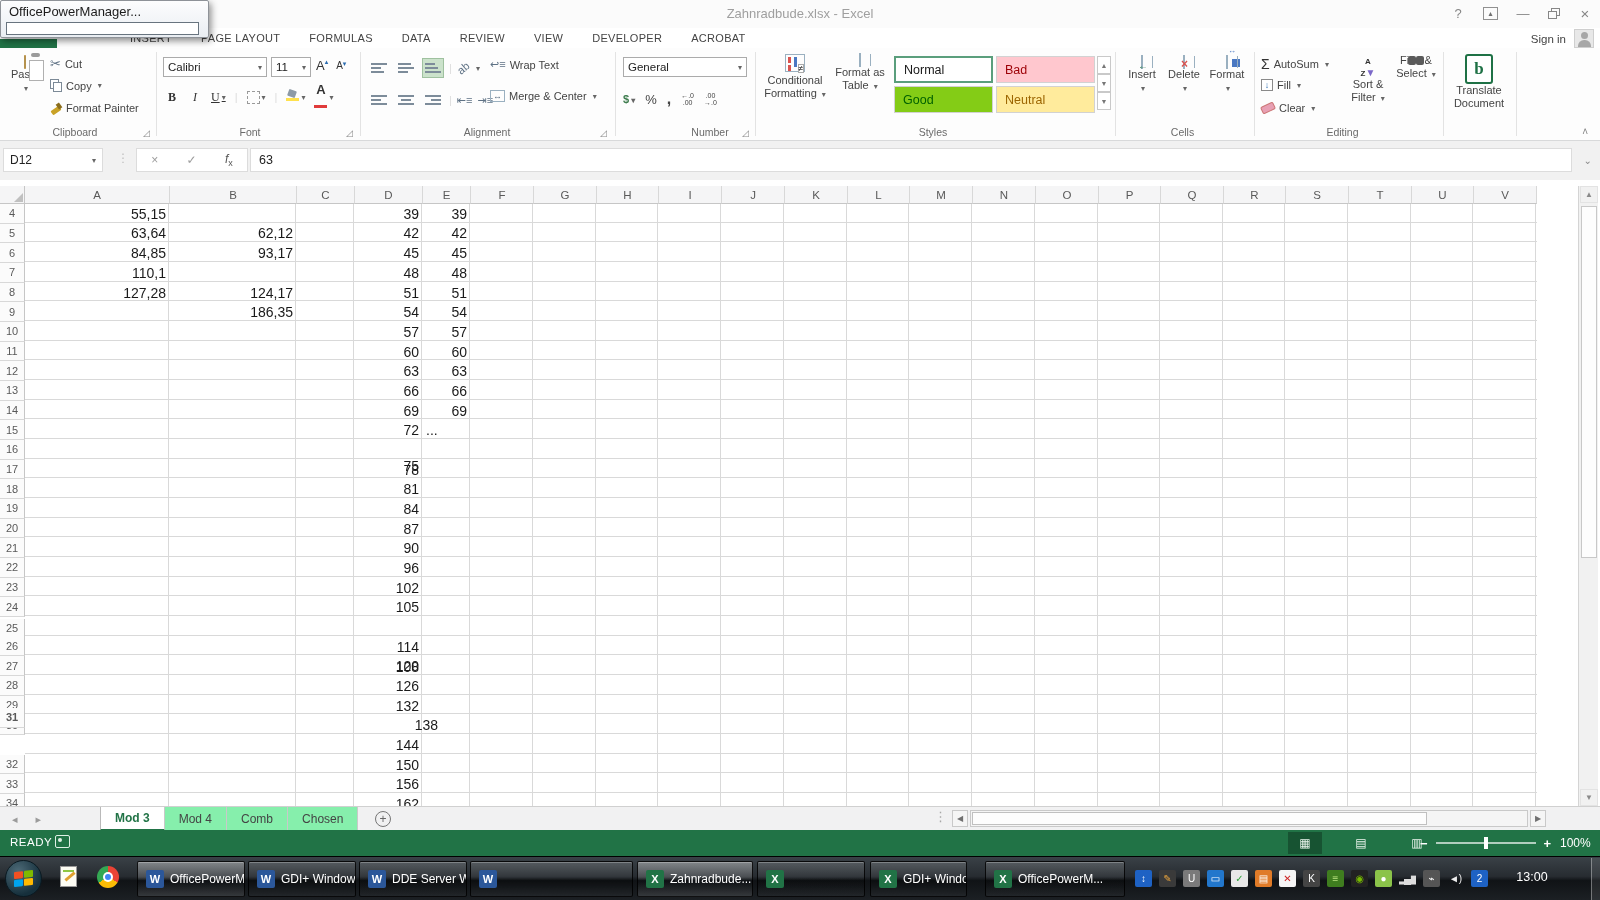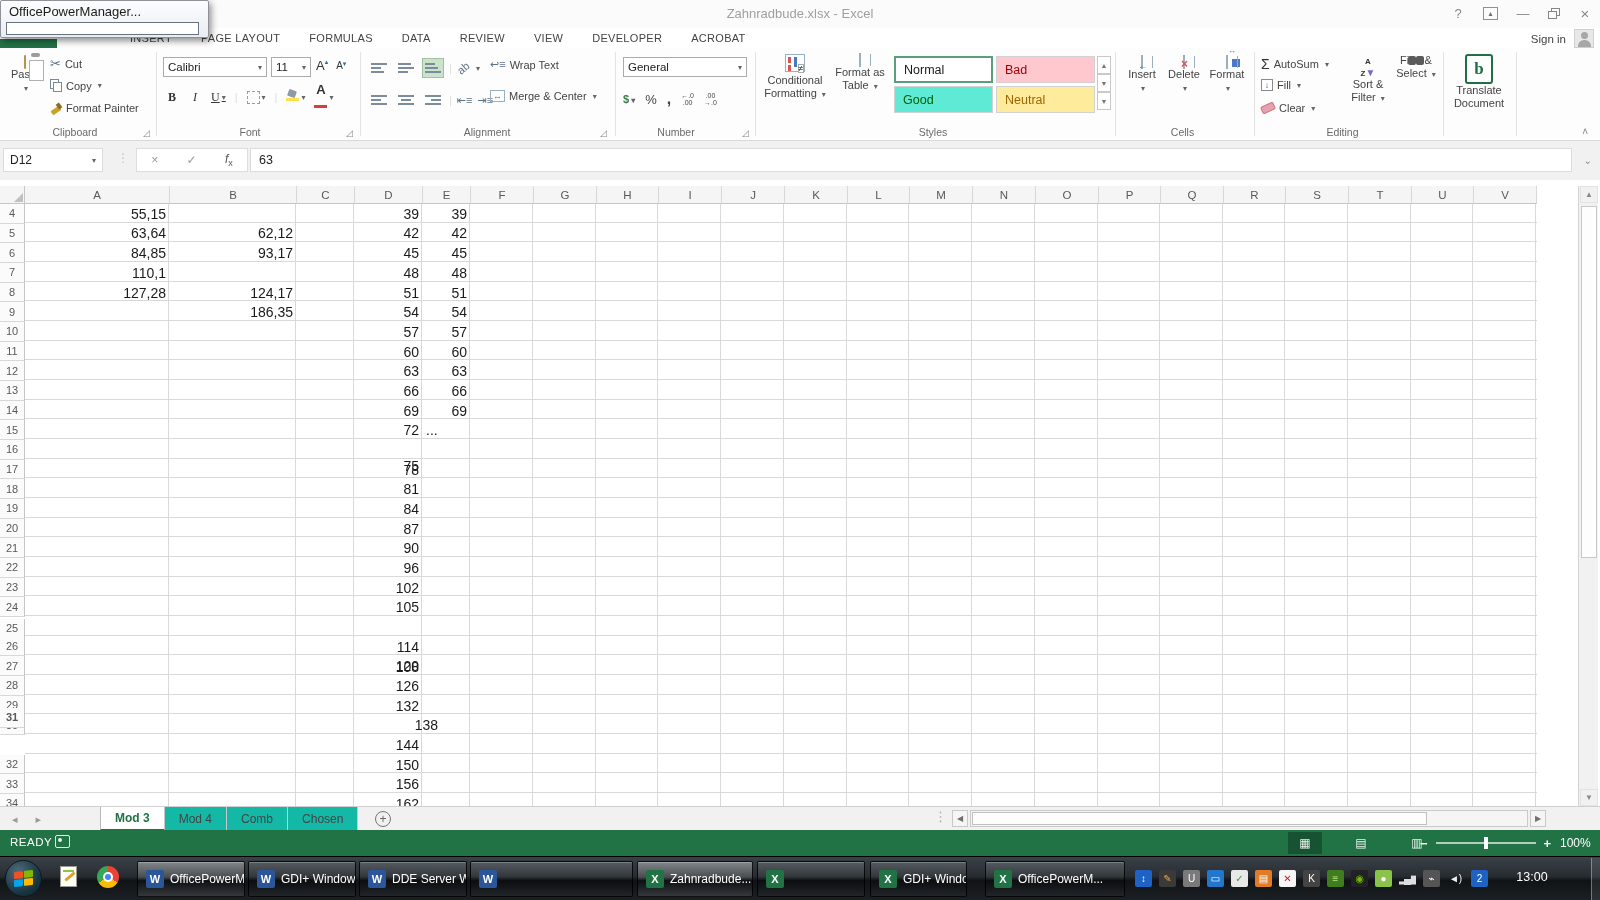--- a/index.html
+++ b/index.html
@@ -126,21 +126,21 @@
 
   
   #vscroll { position:absolute; left:1578px; top:0; width:20px; height:620px; background:#f1f1f1; border-left:1px solid #d4d4d4; }
   .sbtn { position:absolute; left:1px; width:18px; height:17px; background:#f1f1f1; color:#8a8a8a; font-size:8px; display:flex; align-items:center; justify-content:center; border:1px solid #e3e3e3; }
   #vthumb { position:absolute; left:2px; top:20px; width:16px; height:352px; background:#fdfdfd; border:1px solid #c8c8c8; }
 
   
   #sheetbar { position:absolute; left:0; top:806px; width:1600px; height:24px; background:#f1f1f2; border-top:1px solid #d0d0d0; font-size:12px; }
   #tabnav { position:absolute; left:12px; top:0; height:24px; display:flex; gap:18px; align-items:center; color:#9b9b9b; font-size:11px; }
   #sheettabs { position:absolute; left:100px; top:0; height:24px; display:flex; align-items:stretch; }
-  .sheettab { padding:0 14px; display:flex; align-items:center; color:#444; border-right:1px solid #c9c9c9; background:#14b8a6; white-space:nowrap; }
+  .sheettab { padding:0 14px; display:flex; align-items:center; color:#444; border-right:1px solid #c9c9c9; background:#86efac; white-space:nowrap; }
   .sheettab.active { background:#fff; color:#217346; font-weight:bold; border-left:1px solid #b9b9b9; border-bottom:2px solid #217346; }
   #addsheet { position:absolute; left:375px; top:4px; width:16px; height:16px; border:1px solid #767676; border-radius:50%; color:#666; font-size:12px; line-height:14px; text-align:center; }
   #splitter { position:absolute; left:934px; top:2px; color:#a8a8a8; font-size:13px; }
   #hscroll { position:absolute; left:952px; top:3px; width:595px; height:18px; }
   #hscroll .harrow { position:absolute; top:0; width:16px; height:17px; background:#f5f5f5; border:1px solid #c9c9c9; color:#707070; font-size:8px; display:flex; align-items:center; justify-content:center; }
   #htrack { position:absolute; left:18px; top:0; width:558px; height:17px; background:#f5f5f5; border:1px solid #c9c9c9; }
   #hthumb { position:absolute; left:1px; top:1px; width:455px; height:13px; background:#fdfdfd; border:1px solid #c0c0c0; }
 
   
   #statusbar { position:absolute; left:0; top:830px; width:1600px; height:26px; background:#217346; color:#fff; font-size:11.5px; }
@@ -357,41 +357,41 @@
       <span>General</span>
         <span class="dd">▾</span>
     </div>
     <div class="smallrow" style="left:623px; top:42px; gap:10px;">
       <span style="color:#3f7d4f; font-weight:bold;"><span>$</span><span class="dd">▾</span></span>
       <span style="font-size:13px;">%</span>
       <span style="font-size:16px; font-weight:bold;">,</span>
       <span class="decbtn"><span>←.0</span><br><span>.00</span></span>
       <span class="decbtn"><span>.00</span><br><span>→.0</span></span>
     </div>
-    <div class="glabel" style="left:646px; width:60px;">Number</div>
+    <div class="glabel" style="left:680px; width:60px;">Number</div>
     <span class="glaunch" style="left:742px;">◿</span>
     <div class="gdiv" style="left:755px;"></div>
 
     <div class="bigbtn" style="left:763px; top:6px; width:64px;">
       <span style="display:inline-block; width:20px; height:18px; border:1px solid #9ab0c0; position:relative;">
         <span style="position:absolute; left:2px; top:2px; width:3px; height:6px; background:#d9534f;"></span>
         <span style="position:absolute; left:2px; top:10px; width:3px; height:6px; background:#d9534f;"></span>
         <span style="position:absolute; left:8px; top:2px; width:3px; height:10px; background:#4a78c2;"></span>
         <span class="badge" style="right:0; bottom:-2px; font-size:8px; color:#444; background:#fff; border:1px solid #aaa; line-height:7px;">≠</span>
       </span>
       <div class="lines"><span>Conditional</span><br><span>Formatting</span> <span class="dd">▾</span></div>
     </div>
     <div class="bigbtn" style="left:832px; top:6px; width:56px;">
       <span class="ic-grid" style="width:20px; height:16px;"></span>
       <div class="lines"><span>Format as</span><br><span>Table</span> <span class="dd">▾</span></div>
     </div>
     <div id="style-gallery" style="position:absolute; left:894px; top:8px; width:201px; display:grid; grid-template-columns:99px 99px; gap:3px;">
         <div class="chip selected" style="background: rgb(255, 255, 255); color: rgb(26, 26, 26);">Normal</div>
         <div class="chip" style="background: rgb(255, 199, 206); color: rgb(156, 0, 6);">Bad</div>
-        <div class="chip" style="background: #5eead4; color: rgb(0, 97, 0);">Good</div>
+        <div class="chip" style="background: #84cc16; color: rgb(0, 97, 0);">Good</div>
         <div class="chip" style="background: rgb(255, 235, 156); color: rgb(156, 101, 0);">Neutral</div>
       </div>
     <div style="position:absolute; left:1097px; top:8px; display:flex; flex-direction:column; gap:0;">
       <span class="galbtn">▲</span>
       <span class="galbtn">▼</span>
       <span class="galbtn">▼</span>
     </div>
     <div class="glabel" style="left:903px; width:60px;">Styles</div>
     <div class="gdiv" style="left:1115px;"></div>
 

